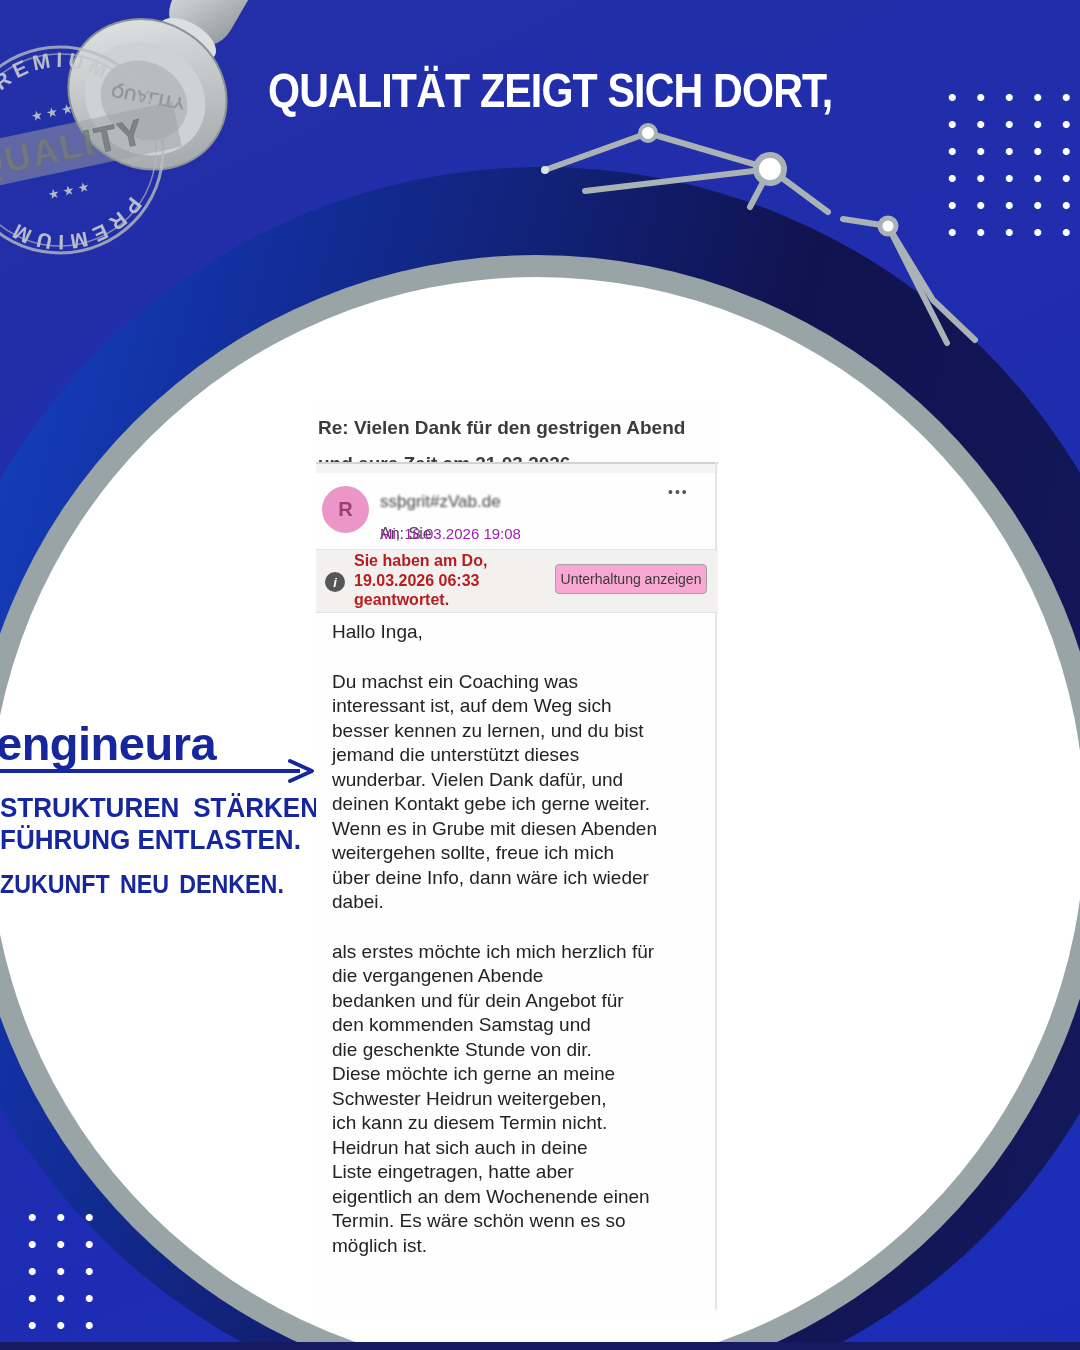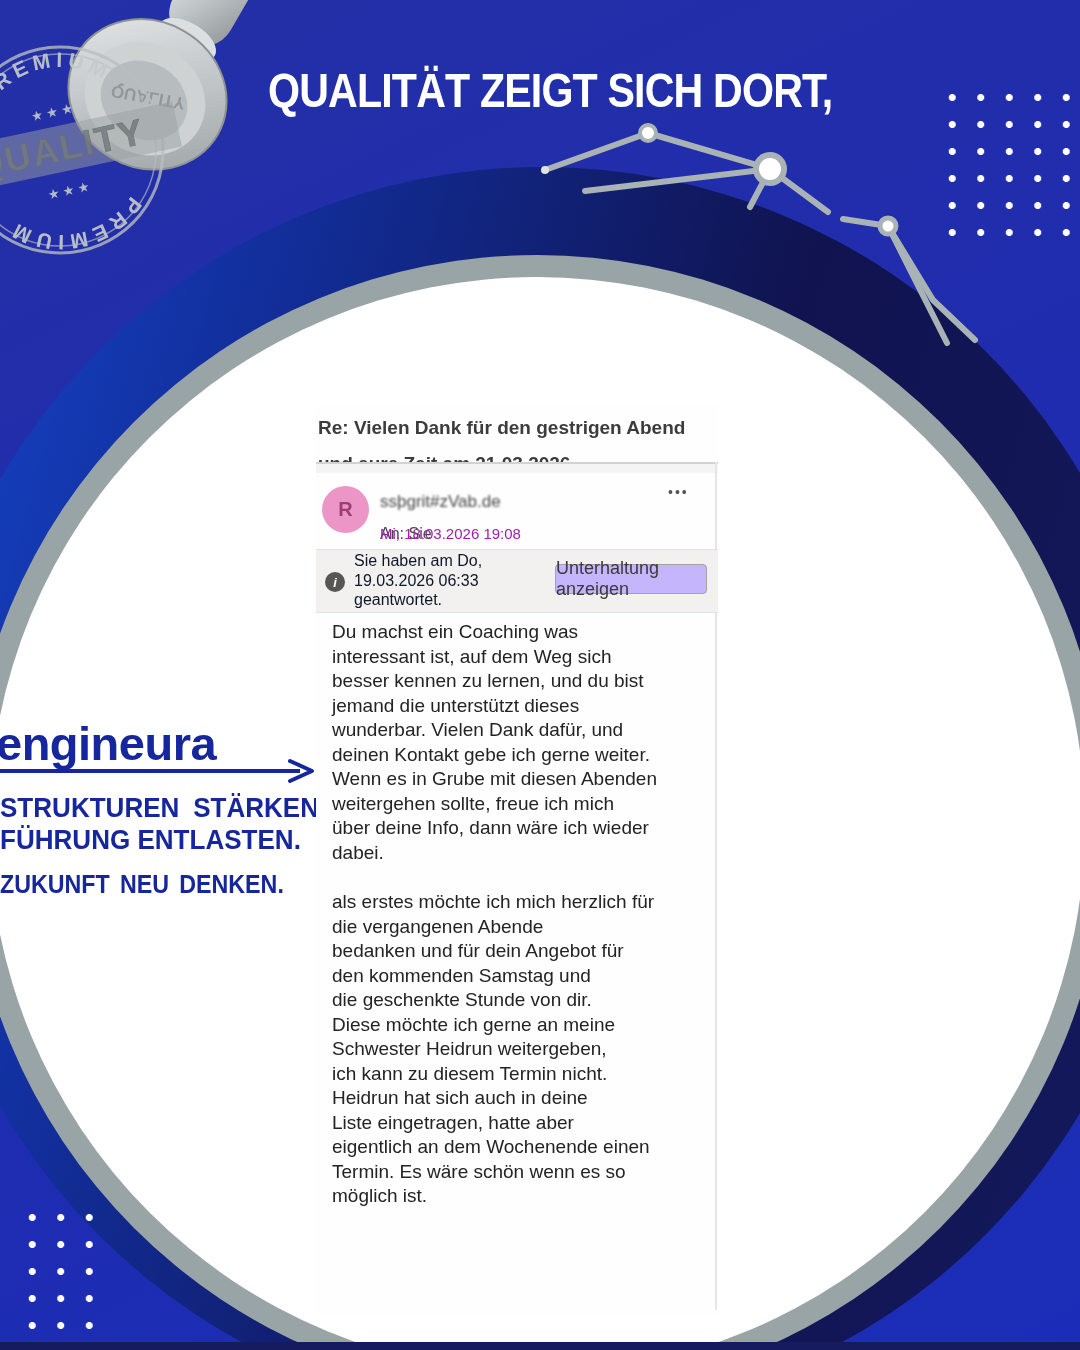--- a/index.html
+++ b/index.html
@@ -44,23 +44,23 @@
   #em-avatar{left:6px;top:82px;width:47px;height:47px;border-radius:50%;background:#ec96c8;
     color:#9c3f72;font-size:20px;font-weight:700;display:flex;align-items:center;justify-content:center;}
   #em-from{left:64px;top:88px;font-size:17px;color:#4a4a4a;filter:blur(1.3px);}
   #em-more{left:352px;top:80px;font-size:14px;letter-spacing:2px;color:#555;cursor:default;}
   #em-to{left:64px;top:121px;font-size:16px;color:#4a4a4a;}
   #em-date{left:64px;top:121px;width:326px;font-size:15px;color:#a21caf;}
   #em-infobar{left:0;top:145px;width:402px;height:62px;background:#f2f1ef;
     border-top:1px solid #e3e3e3;border-bottom:1px solid #e3e3e3;}
   #em-infoicon{left:9px;top:168px;width:20px;height:20px;border-radius:50%;background:#565656;
     color:#fff;font-size:13px;font-weight:700;font-style:italic;display:flex;align-items:center;justify-content:center;}
-  #em-infotext{left:38px;top:147px;width:200px;font-size:16px;line-height:19.5px;color:#0f172a;white-space:pre-line;}
-  #em-convbtn{left:239px;top:160px;width:150px;height:28px;background:#c4b5fd;border:1px solid #a3a3a3;
-    border-radius:4px;font-size:18px;color:#3a3a3a;display:flex;align-items:center;justify-content:center;
+  #em-infotext{left:38px;top:147px;width:200px;font-size:16px;line-height:19.5px;color:#b91c1c;white-space:pre-line;font-weight:bold;}
+  #em-convbtn{left:239px;top:160px;width:150px;height:28px;background:#f9a8d4;border:1px solid #a3a3a3;
+    border-radius:4px;font-size:14px;color:#3a3a3a;display:flex;align-items:center;justify-content:center;
     font-family:"Liberation Sans",sans-serif;cursor:pointer;}
   #em-body{left:16px;top:216px;width:378px;font-size:19px;line-height:24.5px;color:#232323;}
   .em-par{white-space:pre-line;margin-bottom:25px;}
 
   
   #bottom-bar{left:0;top:1342px;width:1080px;height:8px;background:#151b5e;}
 
   svg{display:block;}
 </style>
 </head>
@@ -153,20 +153,21 @@
     <div class="abs" id="em-more">•••</div>
     <div class="abs" id="em-to">An:  Sie</div>
     <div class="abs" id="em-date">Mi, 18.03.2026 19:08</div>
     <div class="abs" id="em-infobar"></div>
     <div class="abs" id="em-infoicon">i</div>
     <div class="abs" id="em-infotext">Sie haben am Do,
 19.03.2026 06:33
 geantwortet.</div>
     <div class="abs" id="em-convbtn">Unterhaltung anzeigen</div>
     <div class="abs" id="em-body">
+      <div class="em-par">Hallo Inga,</div>
       <div class="em-par">Du machst ein Coaching was
 interessant ist, auf dem Weg sich
 besser kennen zu lernen, und du bist
 jemand die unterstützt dieses
 wunderbar. Vielen Dank dafür, und
 deinen Kontakt gebe ich gerne weiter.
 Wenn es in Grube mit diesen Abenden
 weitergehen sollte, freue ich mich
 über deine Info, dann wäre ich wieder
 dabei.</div>

